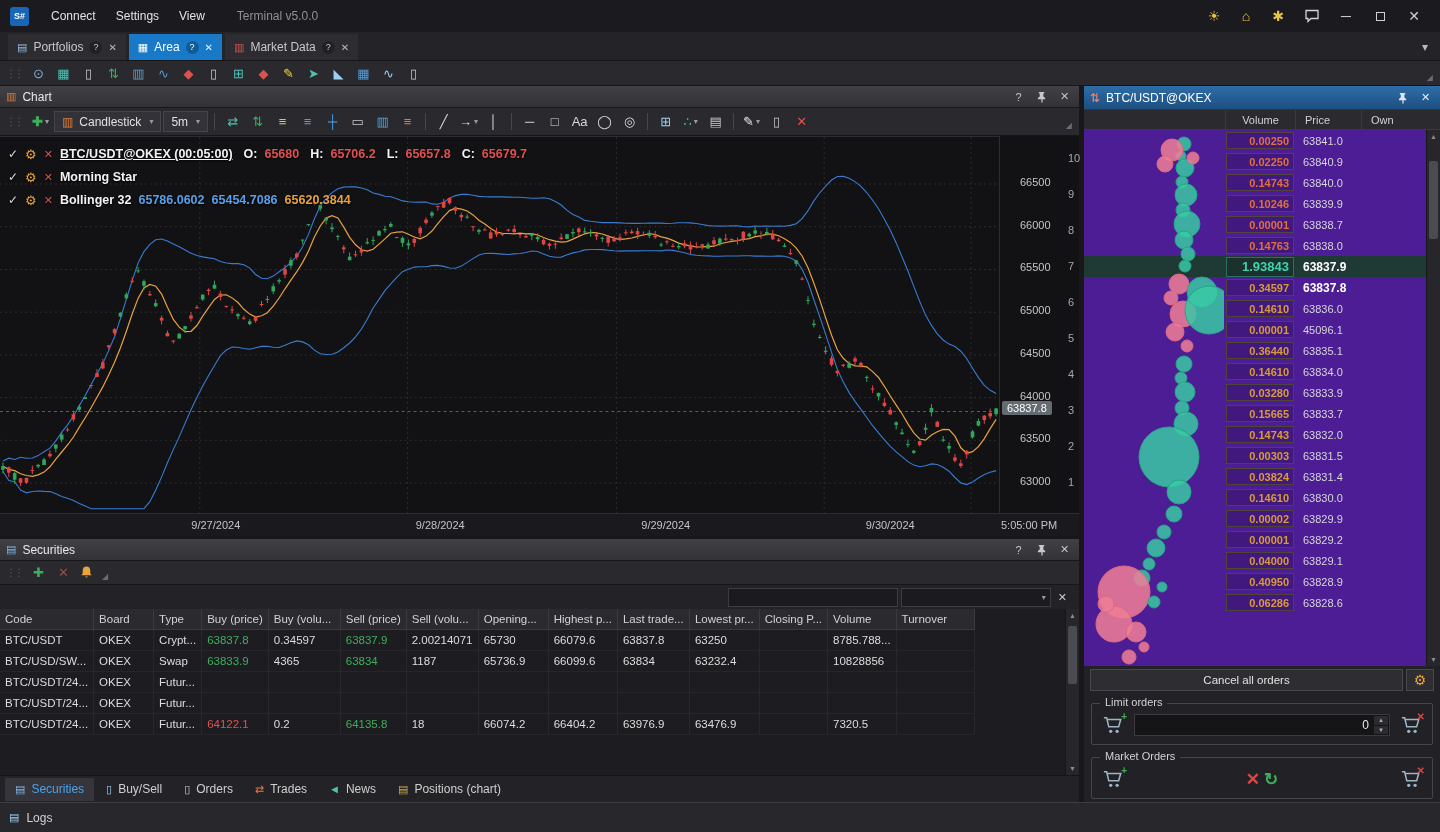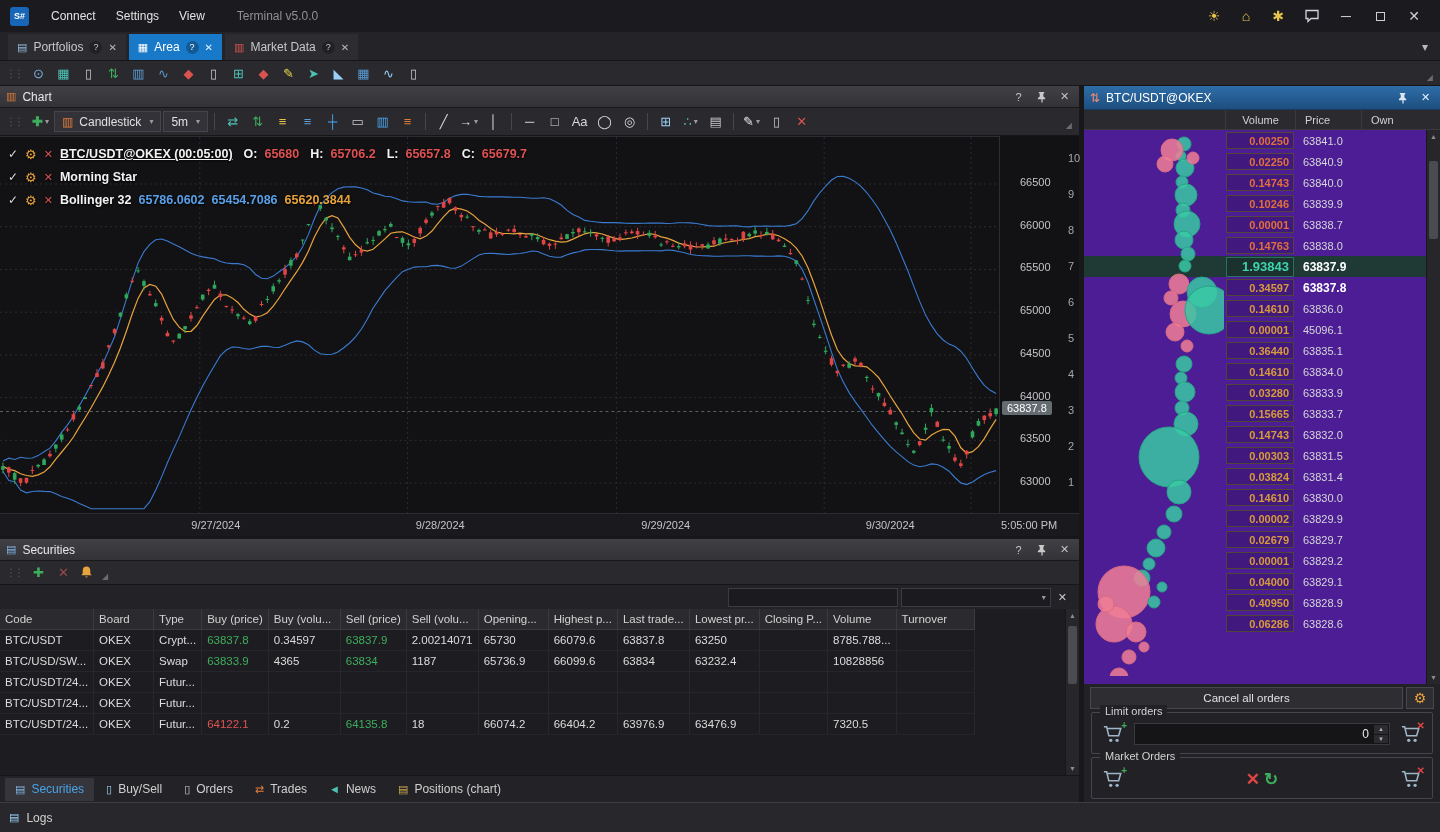--- a/index.html
+++ b/index.html
@@ -113,21 +113,21 @@
   .bid .ob-vol{color:#d79b3b;border-color:#4e4536}
   .ob-price{width:66px;padding-left:9px;font-size:11px;color:#d6d6d6}
   .ob-row.best.ask{background:#1f3a35}
   .ob-row.best.ask .ob-vol{color:#3ed3ae;font-size:13px;height:20px;border-color:rgba(62,211,174,.4)}
   .ob-row.best .ob-price{color:#fff;font-weight:bold;font-size:12px}
   .bubbles{position:absolute;left:0;top:0;pointer-events:none}
   .ob-scroll{position:absolute;right:0;top:0;bottom:0}
   .ob-cancel{height:28px;display:flex;gap:3px;padding:3px 6px}
   .btn-cancel{flex:1;background:#2d2d32;border:1px solid #47474e;color:#e2e2e2;font-size:11.5px;font-family:inherit}
   .btn-gear{width:28px;background:#2d2d32;border:1px solid #47474e;color:#e8a33d;font-size:14px}
-  .ob-group{border:1px solid #45454c;border-radius:2px;margin:0 7px 3px;position:relative;
+  .ob-group{border:1px solid #45454c;border-radius:2px;margin:9px 7px 3px;position:relative;
             padding:10px 8px 8px;display:flex;align-items:center;gap:8px}
   .ob-glabel{position:absolute;top:-8px;left:8px;background:#222226;padding:0 5px;font-size:11px;color:#d2d2d2}
   .cart{position:relative;width:26px;height:22px;display:flex;align-items:center;justify-content:center}
   .badge{position:absolute;top:-3px;right:-1px;font-size:10px;font-weight:bold}
   .badge.add{color:#3fae5c}
   .badge.del{color:#e04545}
   .num-input{flex:1;position:relative;height:22px;background:#151518;border:1px solid #3a3a40}
   .num-input input{width:100%;height:100%;background:transparent;border:none;color:#e8e8e8;text-align:right;
                    padding-right:20px;font-size:12px;font-family:inherit;outline:none}
   .spin{position:absolute;right:1px;top:1px;bottom:1px;width:14px;display:flex;flex-direction:column;gap:1px}
@@ -1092,25 +1092,20 @@
             <span class="ob-vol">0.14610</span>
             <span class="ob-price">63830.0</span>
             <span></span>
           </div>
           <div class="ob-row bid">
             <span class="ob-vol">0.00002</span>
             <span class="ob-price">63829.9</span>
             <span></span>
           </div>
           <div class="ob-row bid">
-            <span class="ob-vol">0.02679</span>
-            <span class="ob-price">63829.7</span>
-            <span></span>
-          </div>
-          <div class="ob-row bid">
             <span class="ob-vol">0.00001</span>
             <span class="ob-price">63829.2</span>
             <span></span>
           </div>
           <div class="ob-row bid">
             <span class="ob-vol">0.04000</span>
             <span class="ob-price">63829.1</span>
             <span></span>
           </div>
           <div class="ob-row bid">

